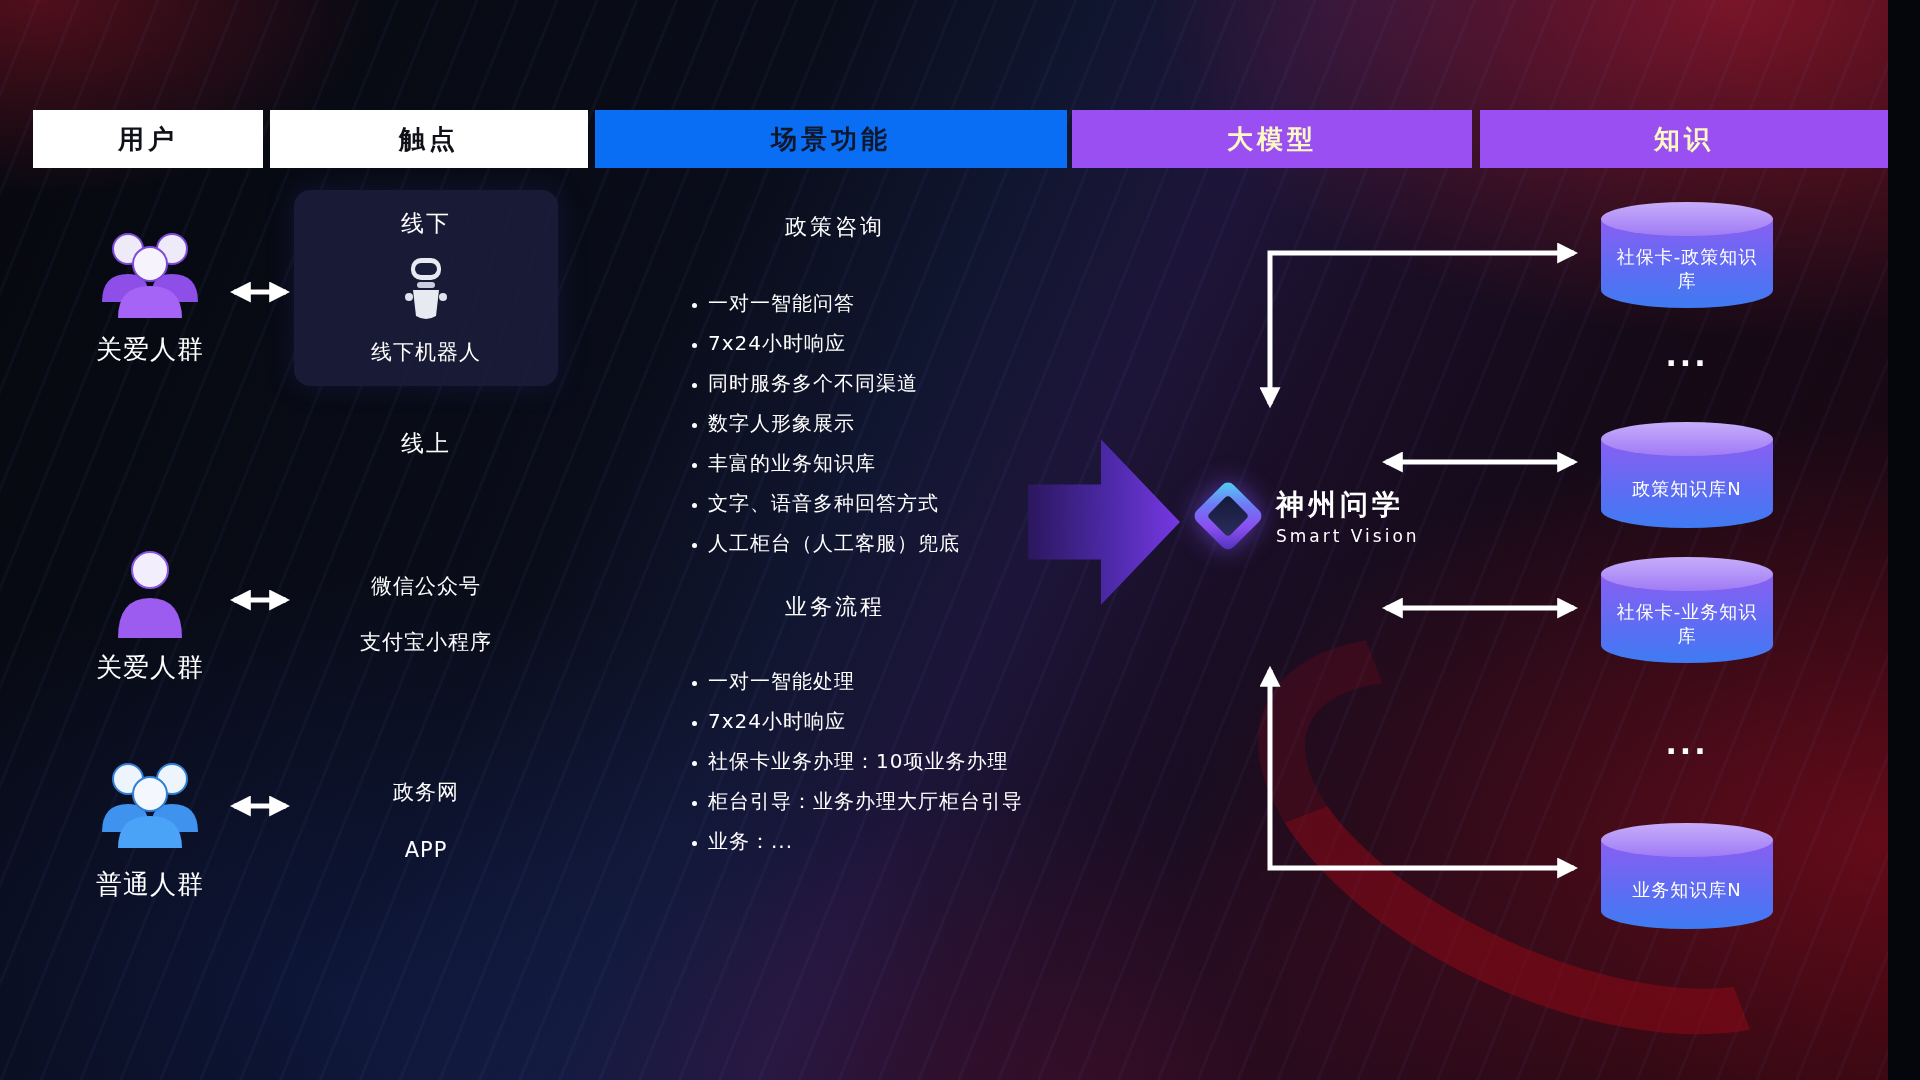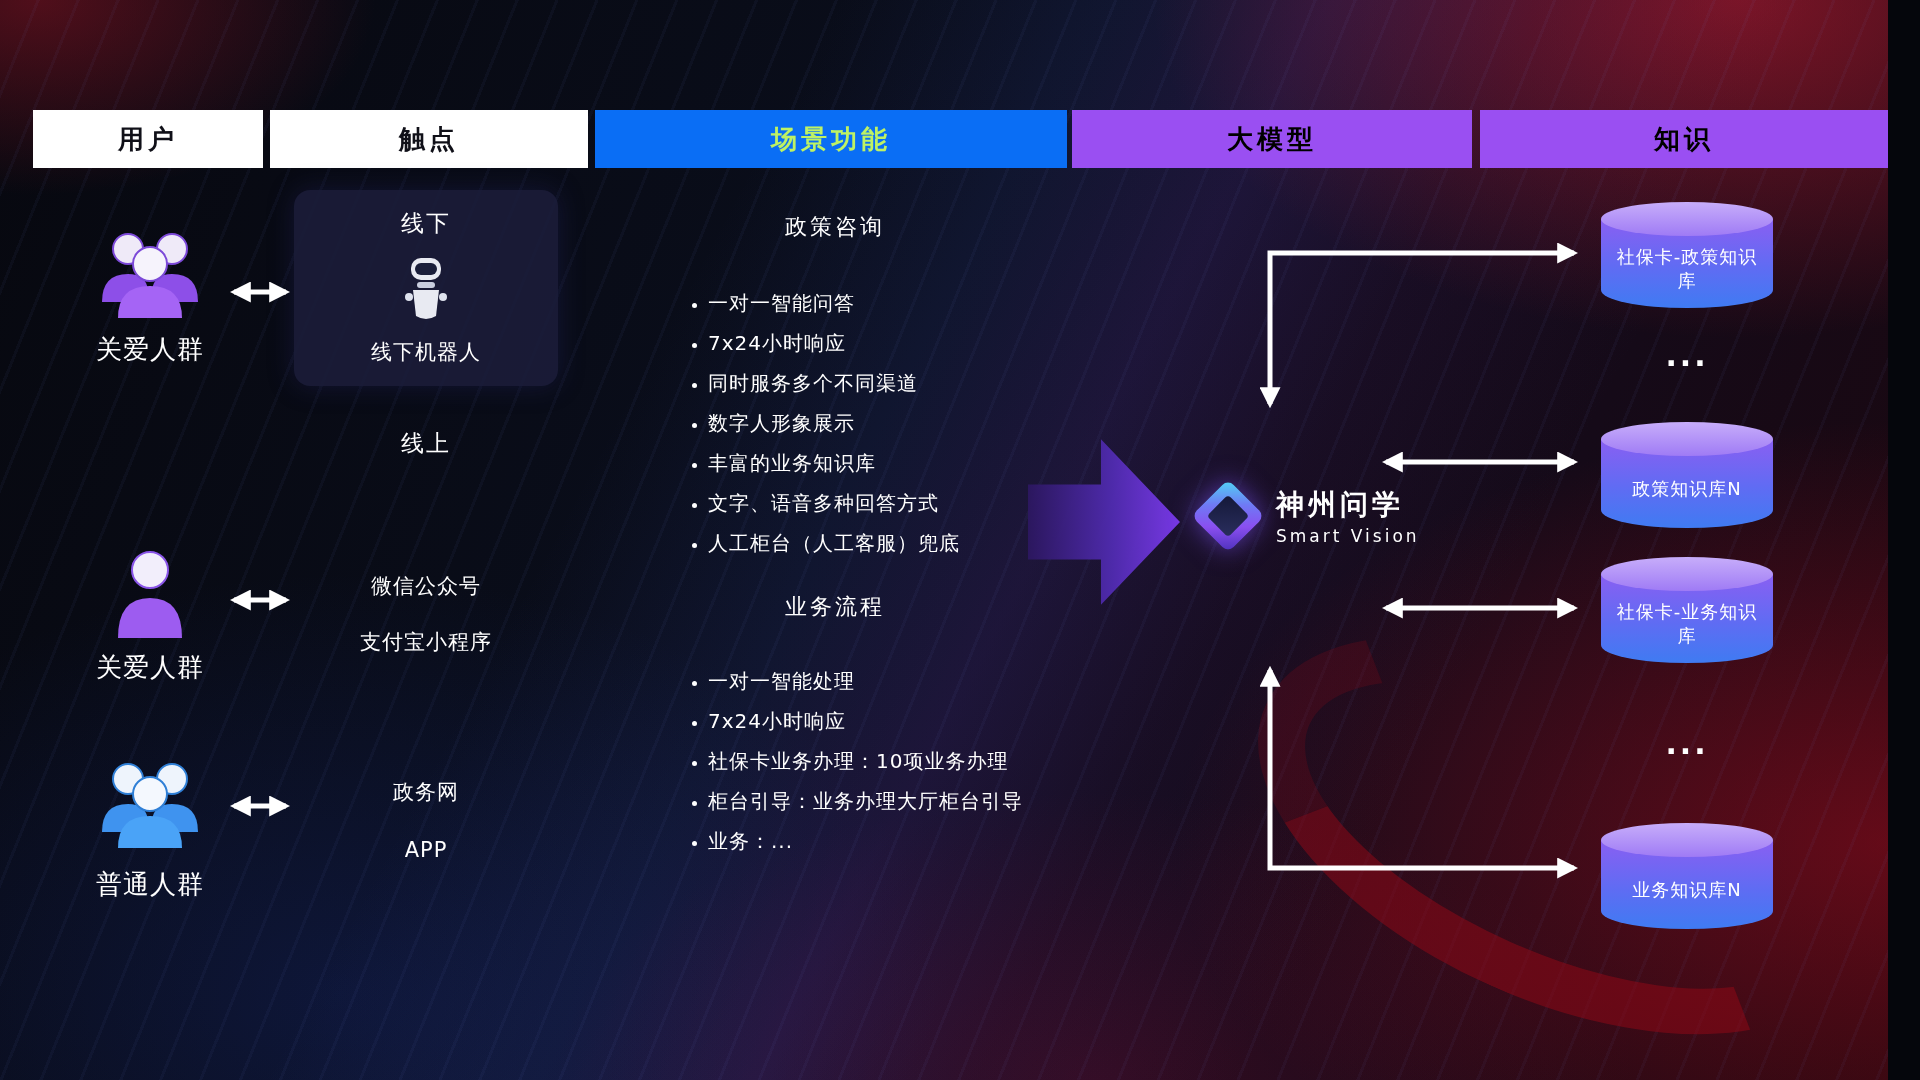--- a/index.html
+++ b/index.html
@@ -35,22 +35,22 @@
     transform:rotate(24deg); pointer-events:none;
   }
 
   
   .hdr {
     position:absolute; top:110px; height:58px;
     display:flex; align-items:center; justify-content:center;
     font-size:26px; font-weight:bold; letter-spacing:4px;
   }
   .hdr.white { background:#ffffff; color:#101018; }
-  .hdr.blue  { background:#0a6ef5; color:#bef264; }
-  .hdr.purple{ background:#9a4ff2; color:#000000; }
+  .hdr.blue  { background:#0a6ef5; color:#0f172a; }
+  .hdr.purple{ background:#9a4ff2; color:#fef9c3; }
 
   
   .user { position:absolute; width:140px; display:flex; flex-direction:column; align-items:center; gap:10px; }
   .u-label { font-size:26px; color:#fff; text-align:left; letter-spacing:1px; }
 
   
   .tp-box {
     position:absolute; left:294px; top:190px; width:264px; height:196px;
     background:rgba(27,28,58,.88); border-radius:16px;
     display:flex; flex-direction:column; align-items:center;

